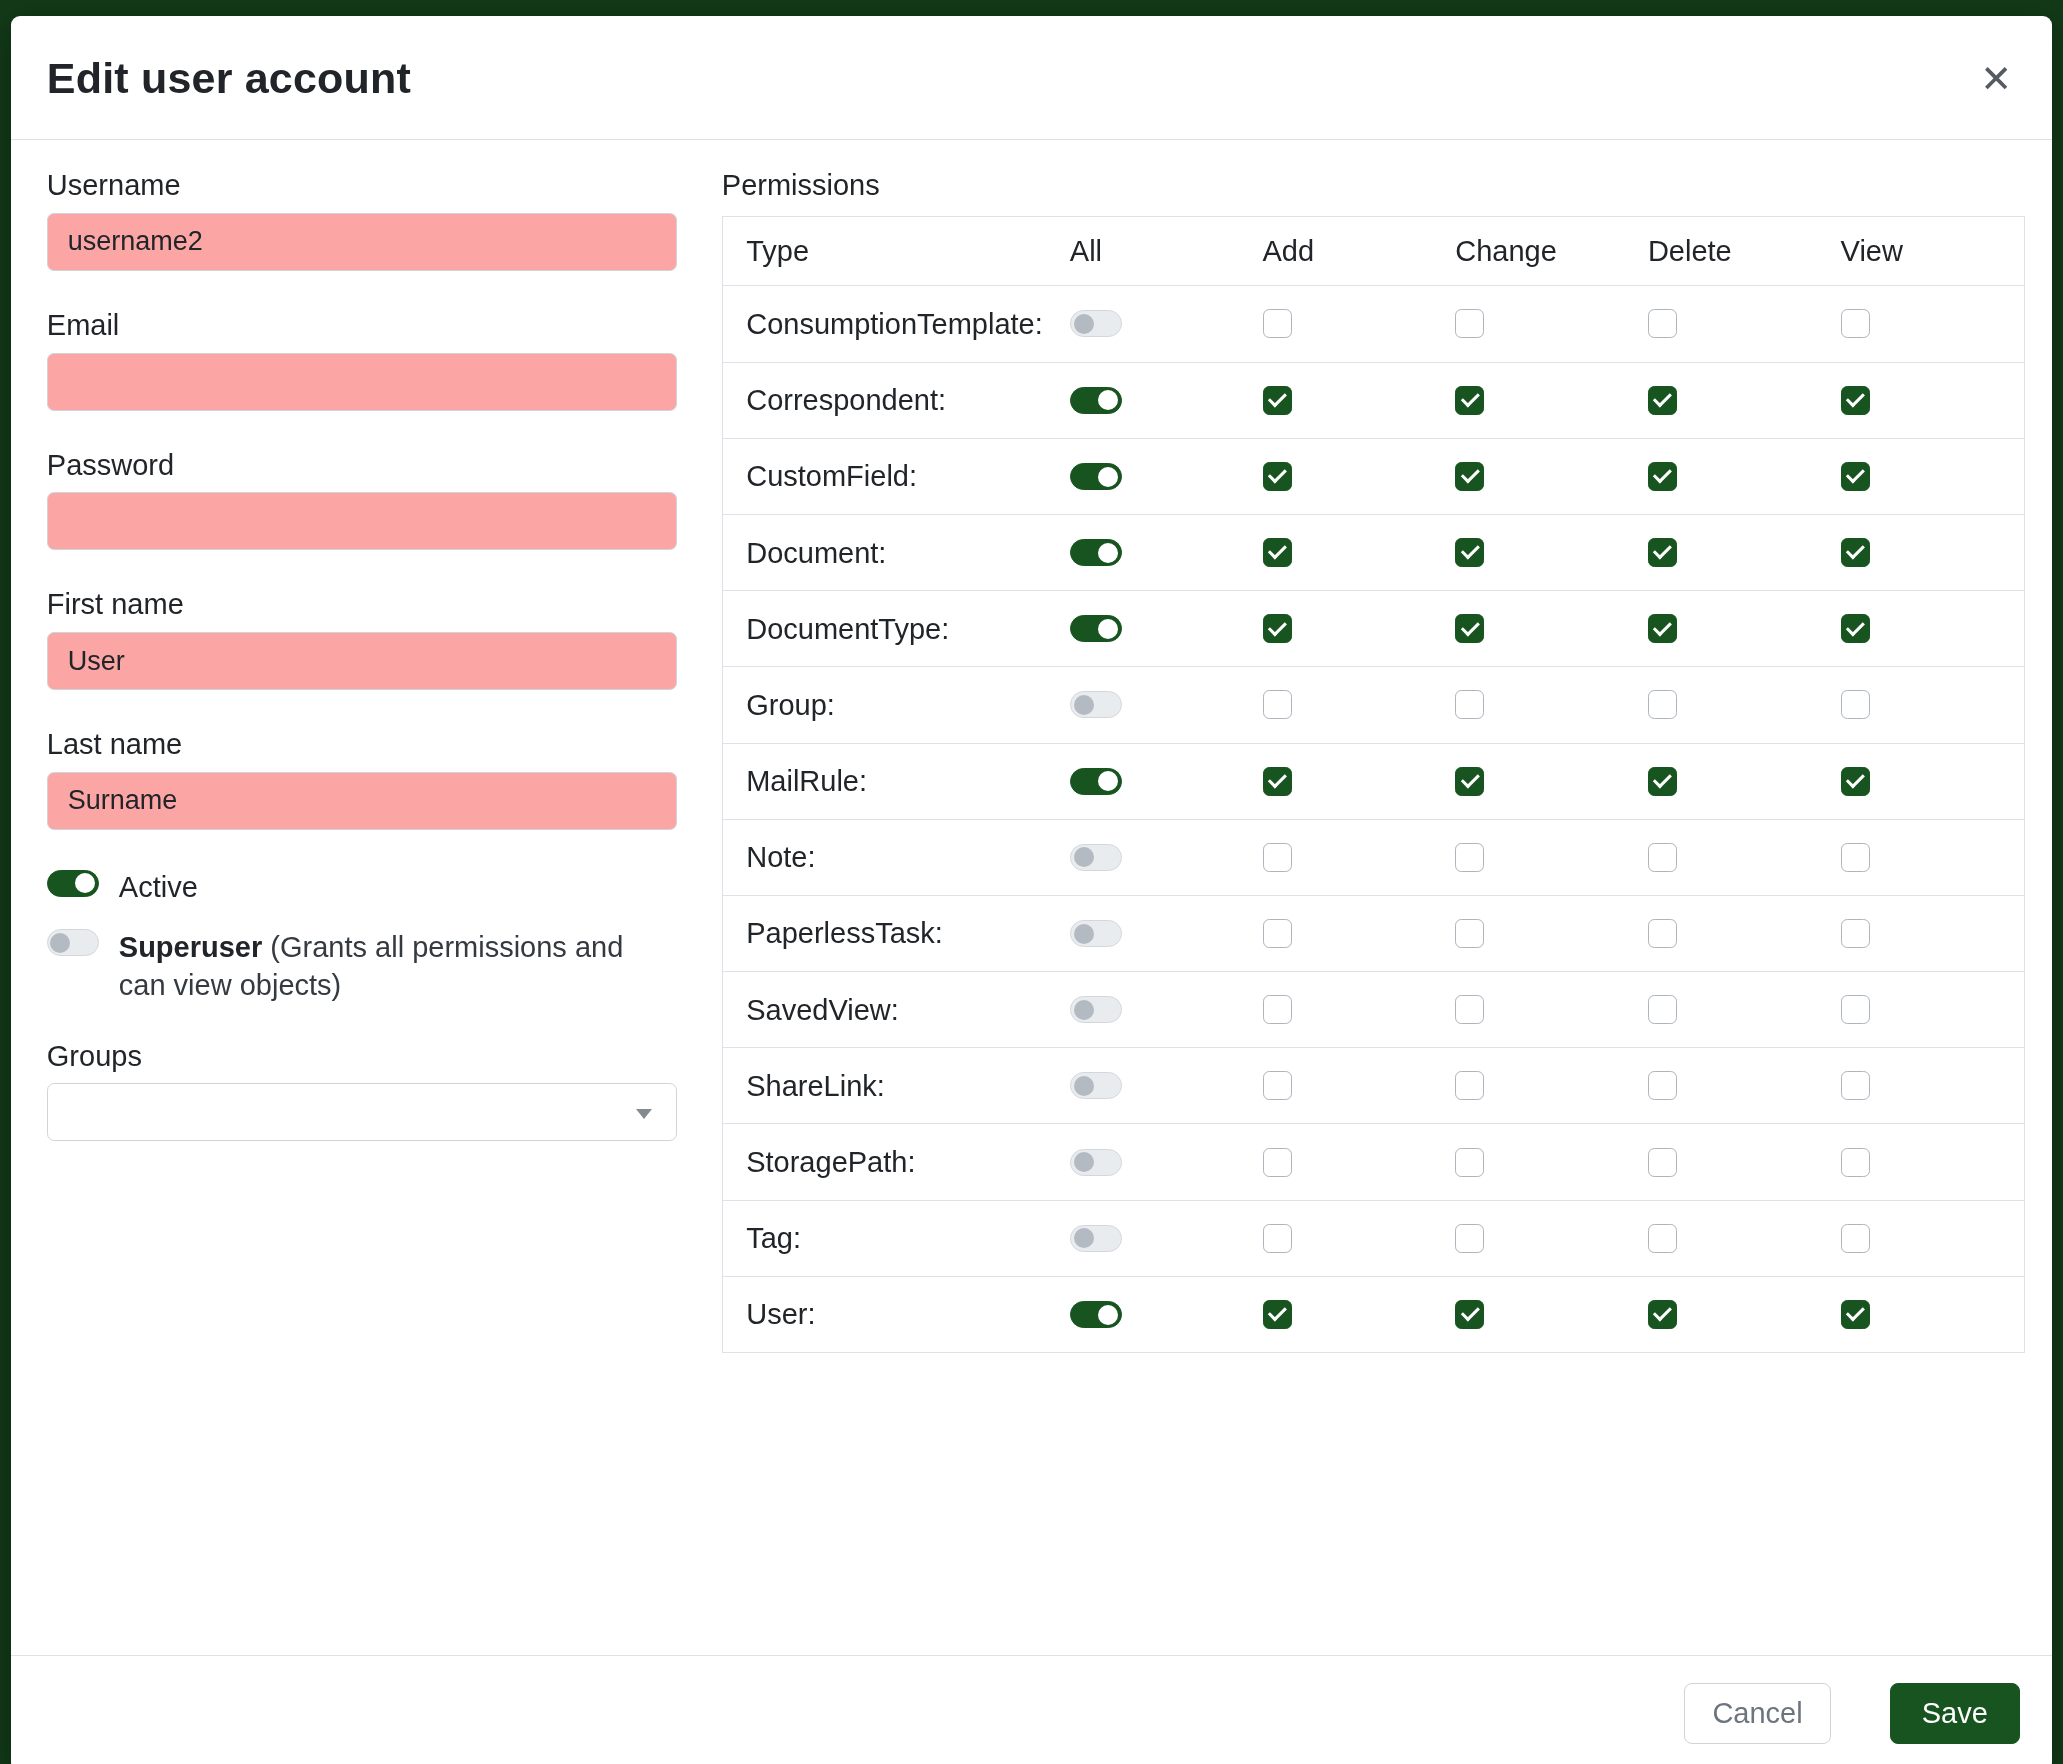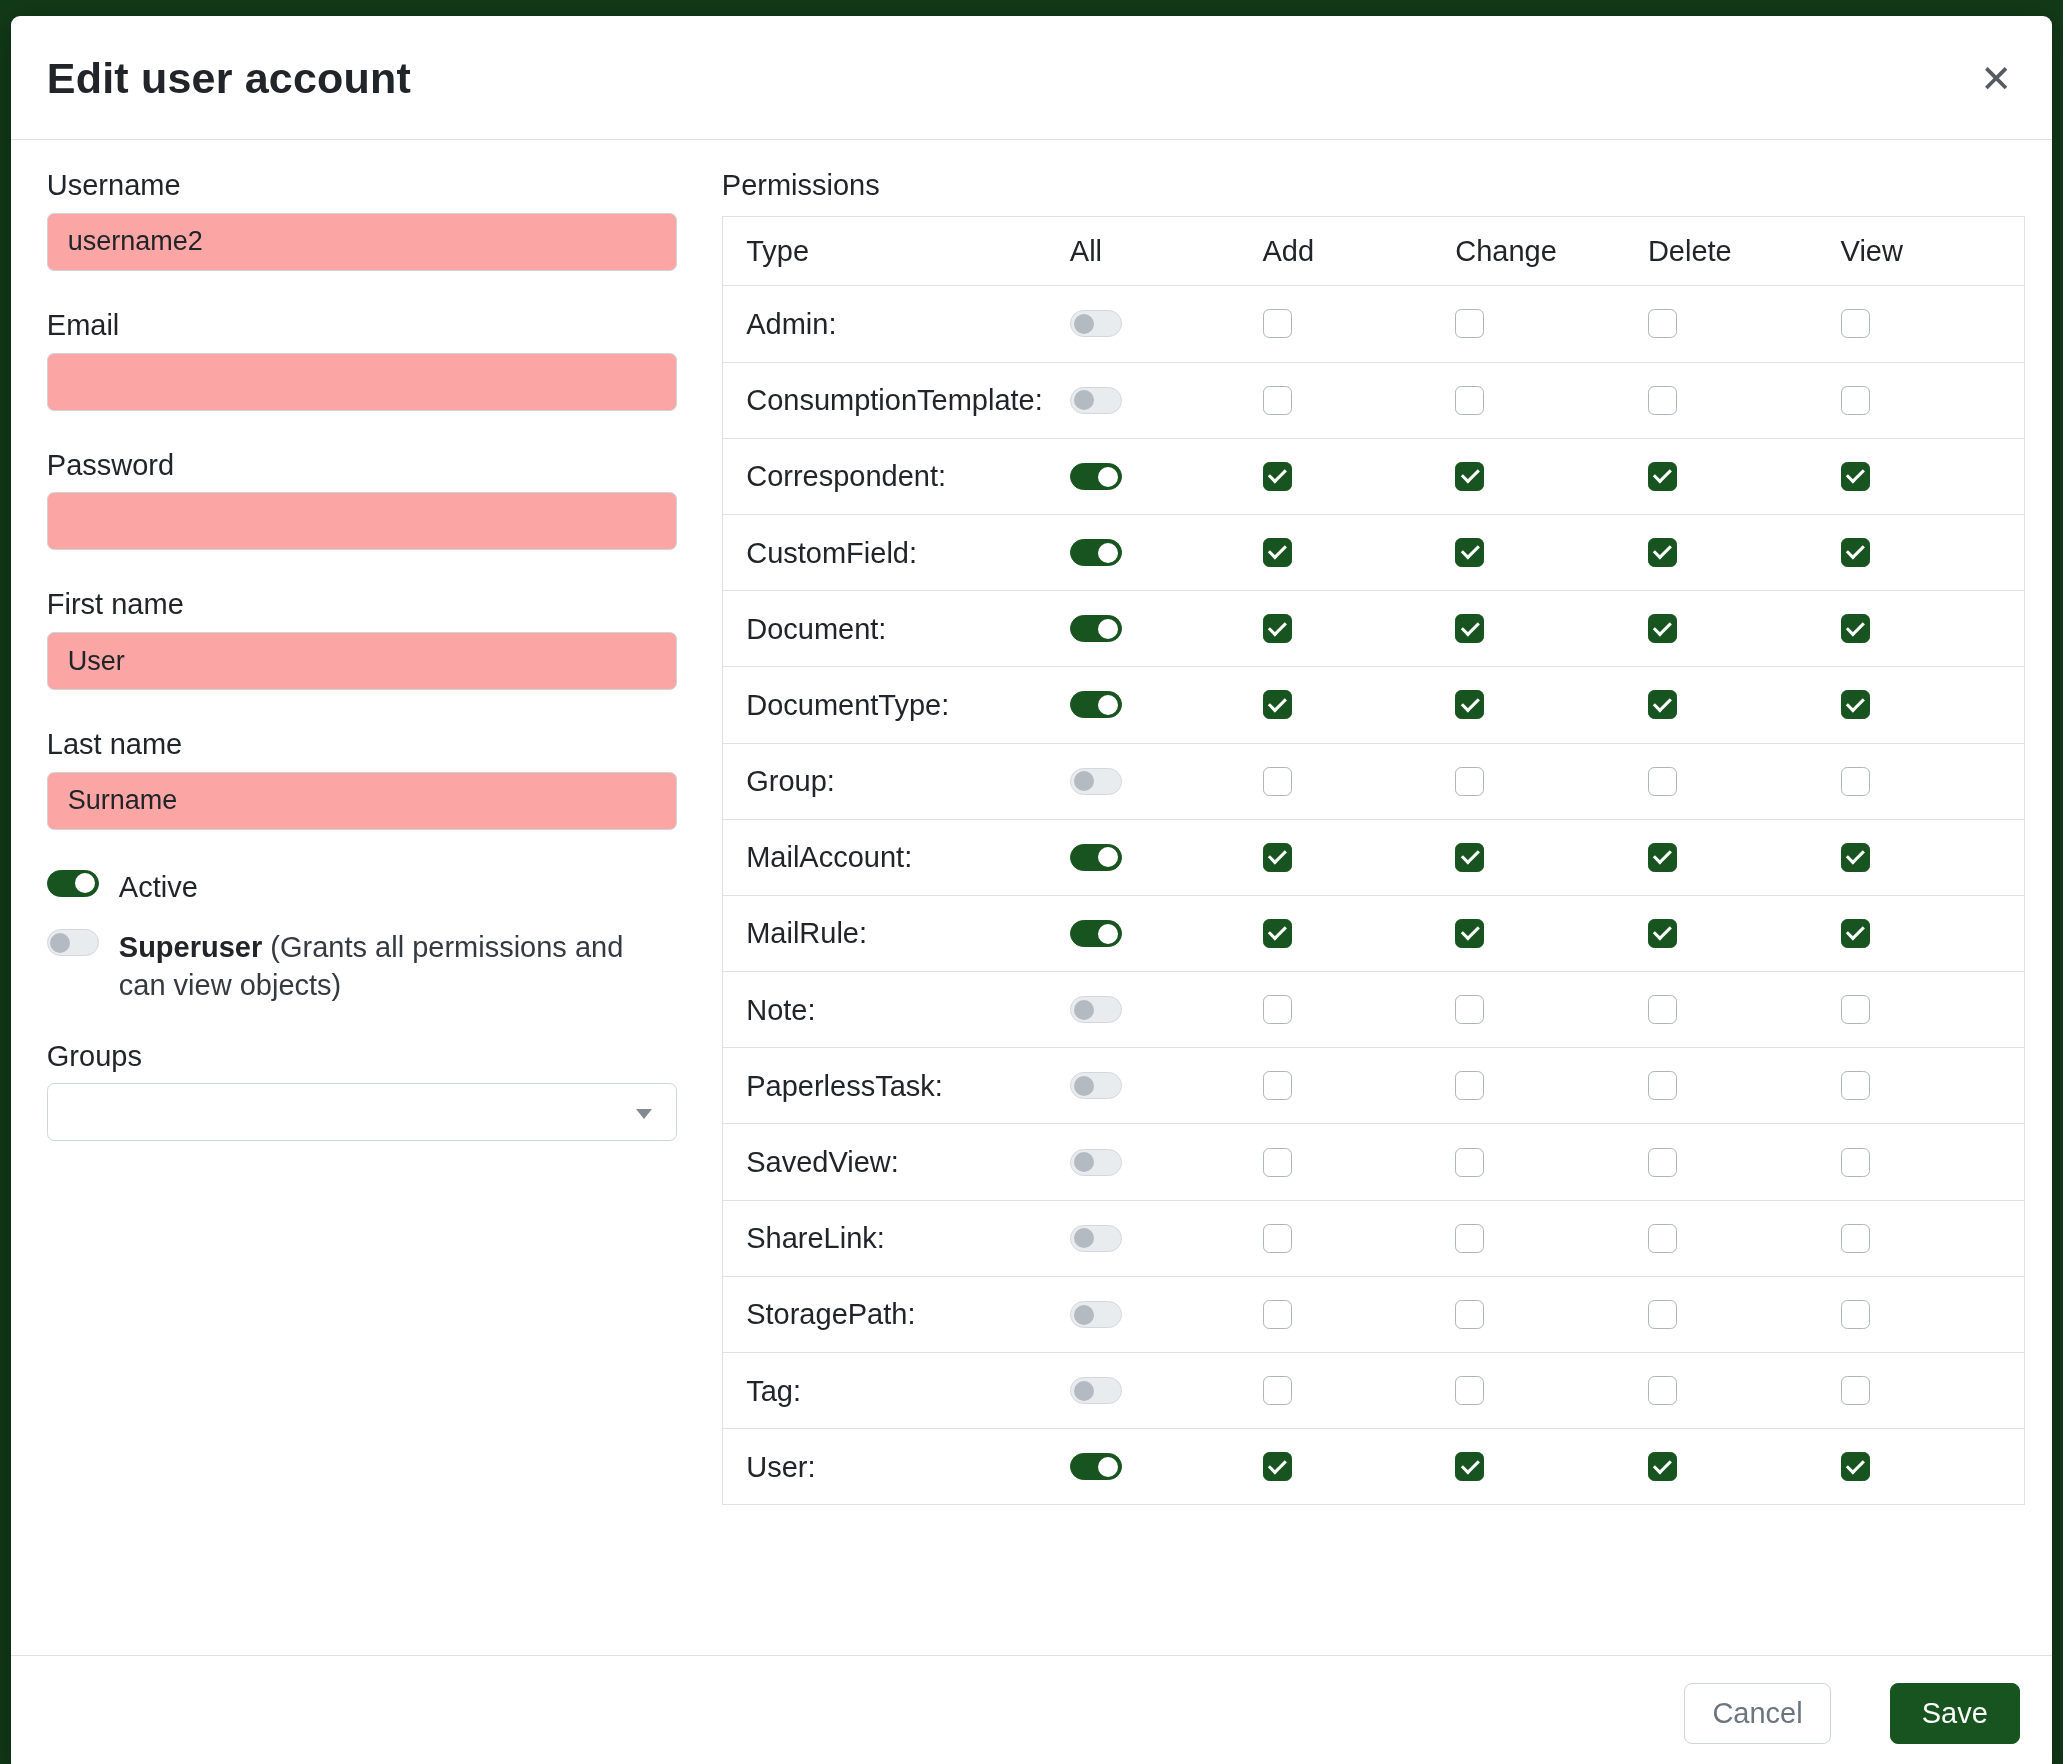--- a/index.html
+++ b/index.html
@@ -256,40 +256,20 @@
             <th>Type</th>
             <th>All</th>
             <th>Add</th>
             <th>Change</th>
             <th>Delete</th>
             <th>View</th>
           </tr>
         </thead>
         <tbody>
             <tr>
-              <td>Admin:</td>
-              <td>
-                <div class="toggle">
-                  <div class="knob"></div>
-                </div>
-              </td>
-              <td>
-                <div class="checkbox"></div>
-              </td>
-              <td>
-                <div class="checkbox"></div>
-              </td>
-              <td>
-                <div class="checkbox"></div>
-              </td>
-              <td>
-                <div class="checkbox"></div>
-              </td>
-            </tr>
-            <tr>
               <td>ConsumptionTemplate:</td>
               <td>
                 <div class="toggle">
                   <div class="knob"></div>
                 </div>
               </td>
               <td>
                 <div class="checkbox"></div>
               </td>
               <td>
@@ -393,40 +373,20 @@
                 <div class="checkbox"></div>
               </td>
               <td>
                 <div class="checkbox"></div>
               </td>
               <td>
                 <div class="checkbox"></div>
               </td>
               <td>
                 <div class="checkbox"></div>
-              </td>
-            </tr>
-            <tr>
-              <td>MailAccount:</td>
-              <td>
-                <div class="toggle on">
-                  <div class="knob"></div>
-                </div>
-              </td>
-              <td>
-                <div class="checkbox checked"></div>
-              </td>
-              <td>
-                <div class="checkbox checked"></div>
-              </td>
-              <td>
-                <div class="checkbox checked"></div>
-              </td>
-              <td>
-                <div class="checkbox checked"></div>
               </td>
             </tr>
             <tr>
               <td>MailRule:</td>
               <td>
                 <div class="toggle on">
                   <div class="knob"></div>
                 </div>
               </td>
               <td>

